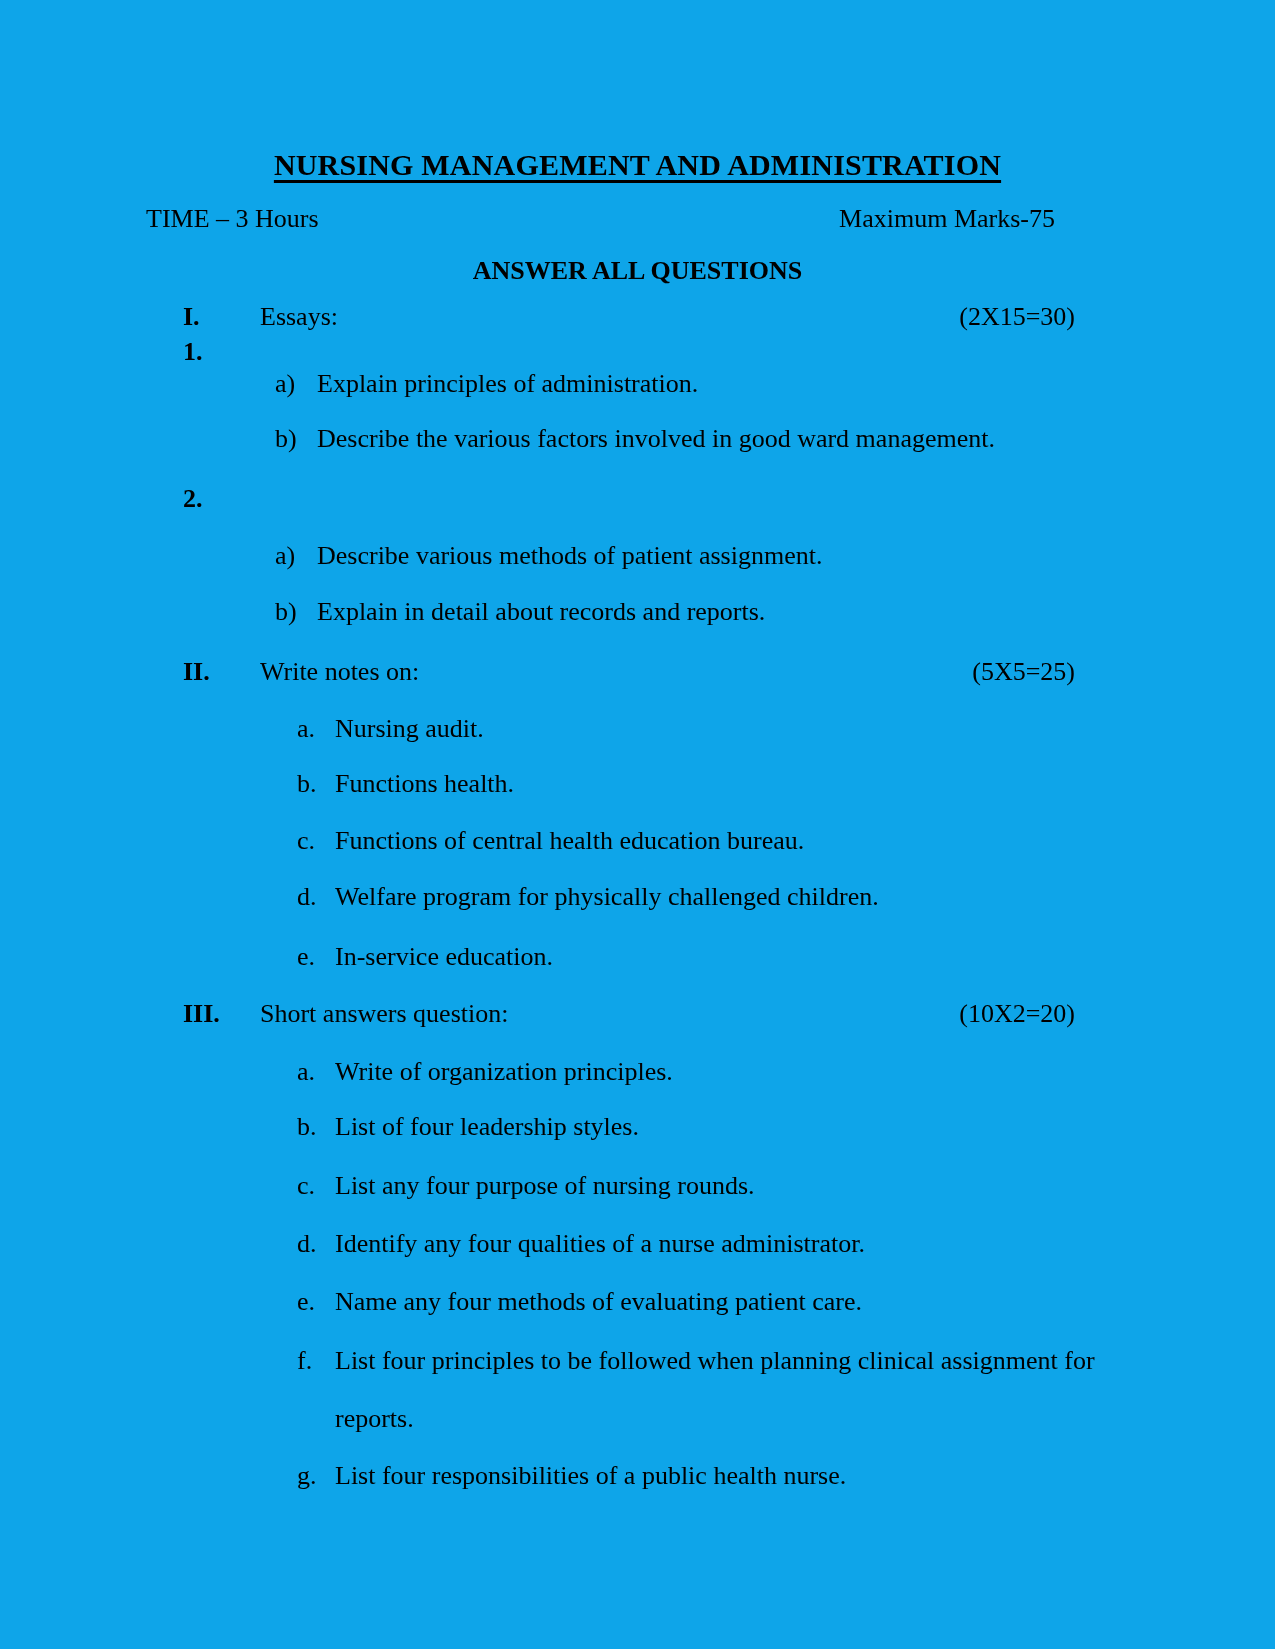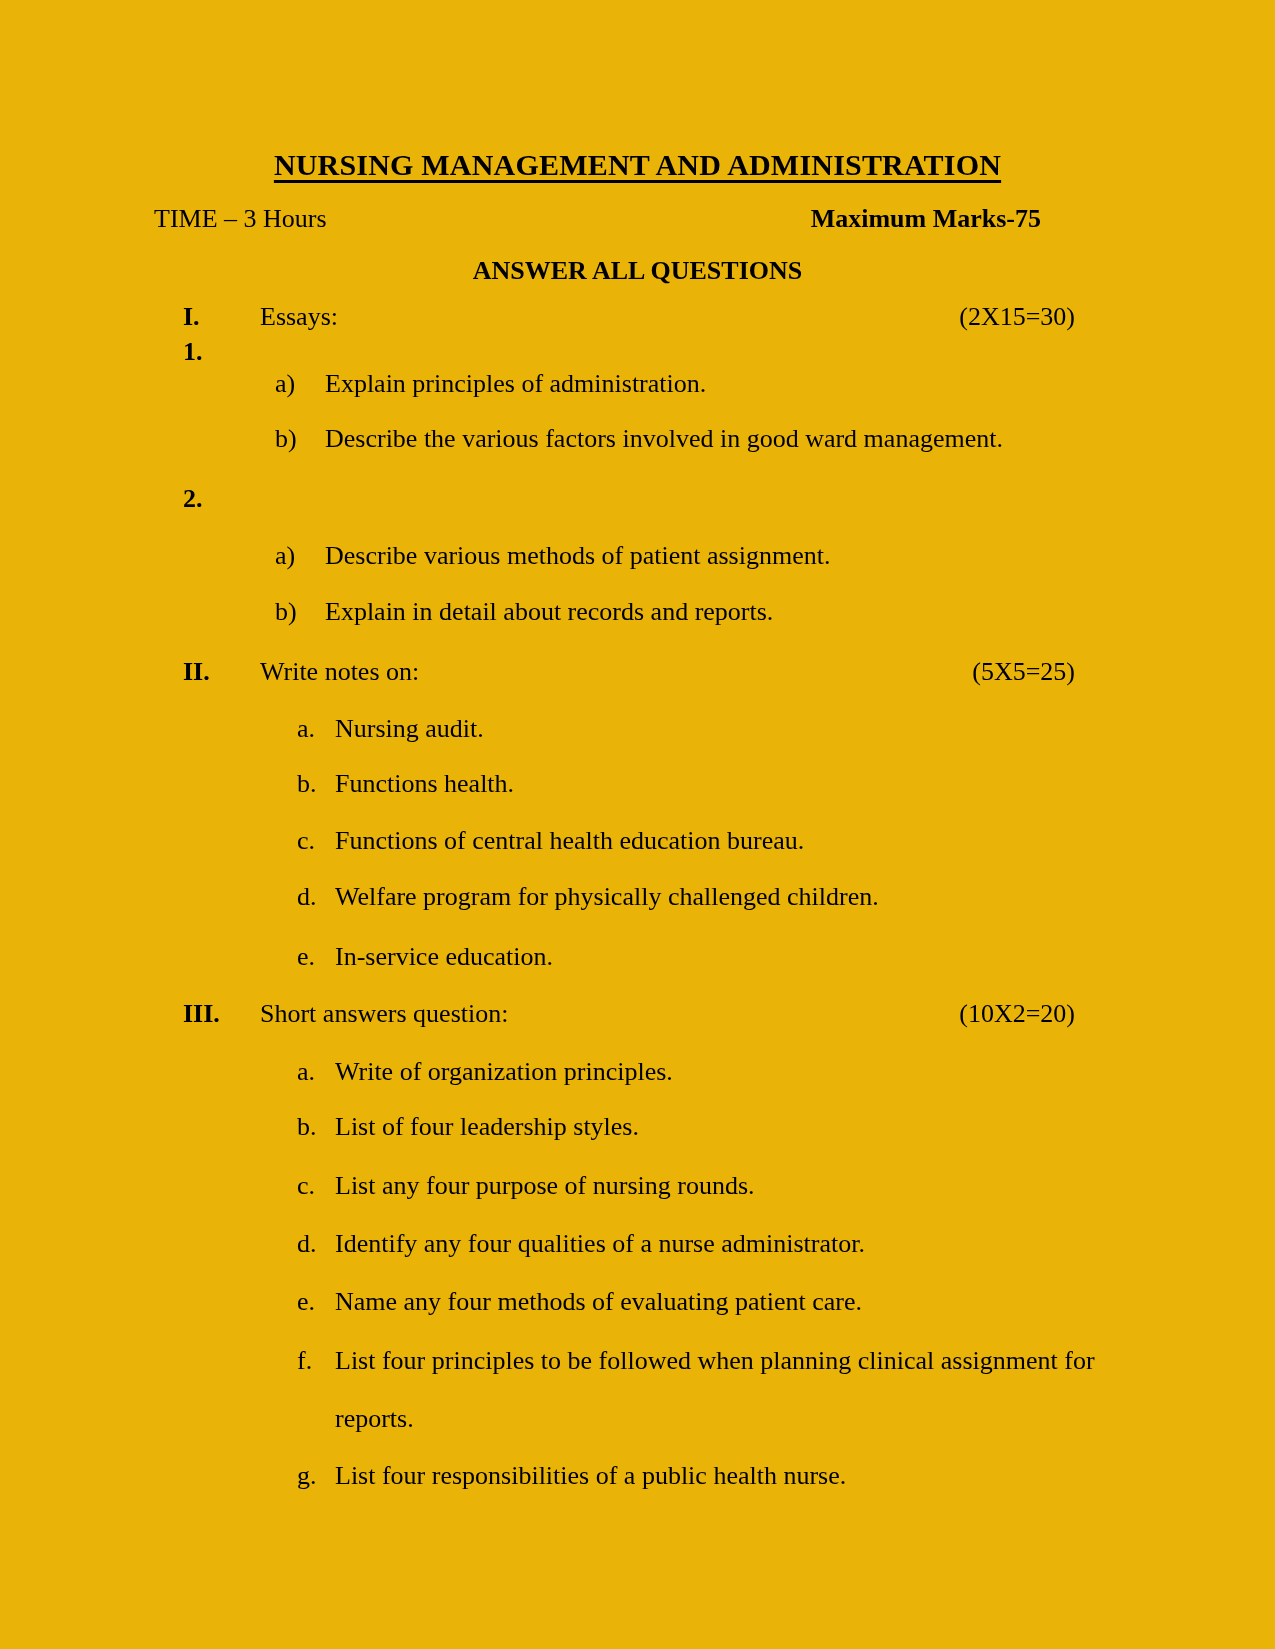--- a/index.html
+++ b/index.html
@@ -5,21 +5,21 @@
   html, body {
     margin: 0;
     padding: 0;
     background: #e8e8e8;
   }
   .page {
     position: relative;
     width: 1275px;
     height: 1649px;
     margin: 0 auto;
-    background: #eab308;
+    background: #0ea5e9;
     font-family: "Liberation Serif", "DejaVu Serif", serif;
     font-size: 26px;
     color: #000000;
     overflow: hidden;
   }
   .line {
     position: absolute;
     left: 0;
     width: 100%;
     line-height: 1.15;
@@ -31,27 +31,27 @@
     font-size: 30px;
     font-weight: bold;
     letter-spacing: 0.2px;
   }
   .doc-title .u {
     text-decoration: underline;
     text-decoration-thickness: 3px;
     text-underline-offset: 5px;
   }
   .pos { position: absolute; }
-  .at-left-margin  { left: 154px; }
+  .at-left-margin  { left: 146px; }
   .at-numeral      { left: 183px; font-weight: bold; }
   .at-heading      { left: 260px; font-weight: normal; }
   .at-marks        { right: 200px; font-weight: normal; }
-  .at-marks-header { right: 234px; font-weight: bold; }
+  .at-marks-header { right: 220px; }
   .at-label-1      { left: 275px; }  
-  .at-text-1       { left: 325px; }
+  .at-text-1       { left: 317px; }
   .at-label-2      { left: 297px; }  
   .at-text-2       { left: 335px; }
 </style>
 </head>
 <body>
 
 <div class="page">
 
   <div class="line centered doc-title" style="top:148px">
     <span class="u">NURSING MANAGEMENT AND ADMINISTRATION</span>

